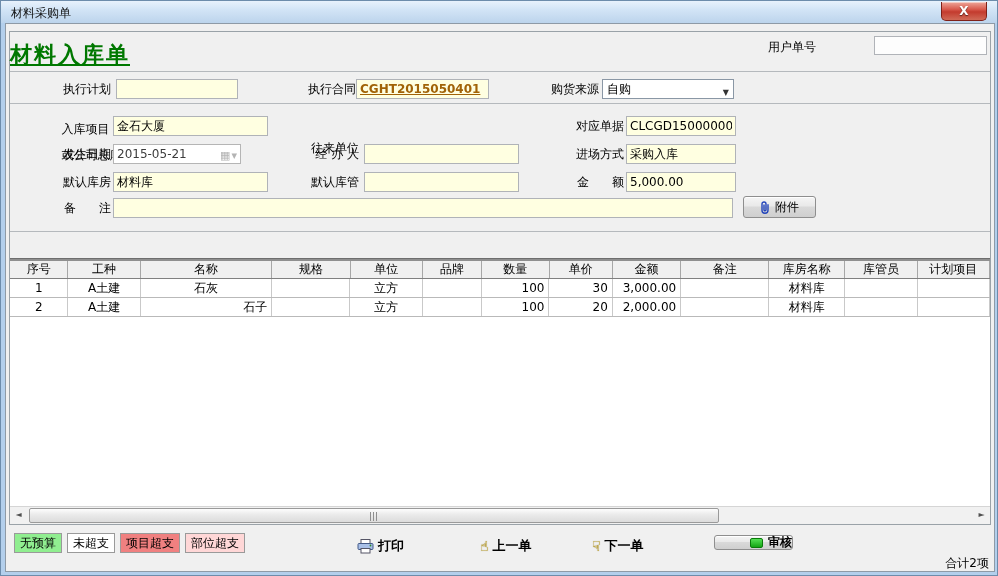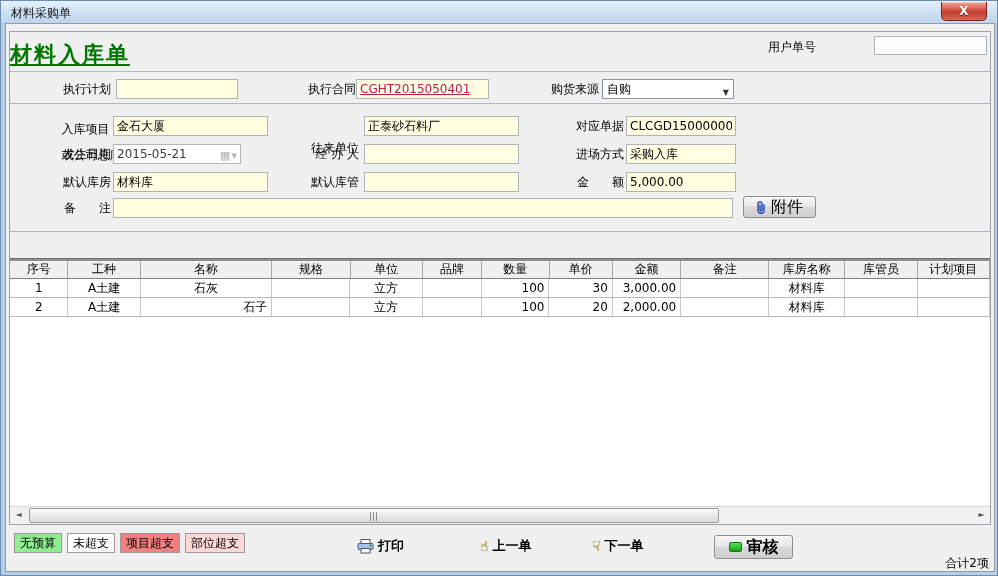--- a/index.html
+++ b/index.html
@@ -17,31 +17,31 @@
 
   .main-panel { position:absolute; left:3px; top:7px; width:982px; height:494px; border:1px solid #9aa2a8; background:#f0f0f0; }
   .divider { position:absolute; left:0; width:100%; height:1px; background:#b5b9bd; }
 
   .form-title { position:absolute; left:0; top:8px; width:100%; text-align:left; font-size:22px; font-weight:bold;
     color:#007800; text-decoration:underline; letter-spacing:2px; }
   .label { position:absolute; height:20px; line-height:20px; text-align:right; white-space:pre; }
   .field { position:absolute; height:20px; line-height:18px; background:#ffffe1; border:1px solid #b0b3b8; padding:0 3px; font-size:12px; font-family:inherit; color:#000; }
   input.field { outline:none; }
   .field.white { background:#fdfdfd; }
-  .link { color:#be185d; text-decoration:underline; cursor:pointer; }
+  .link { color:#a16207; text-decoration:underline; cursor:pointer;font-weight:bold; }
 
   .datefield { position:absolute; height:20px; background:#ffffff; border:1px solid #b5b5b5; color:#3c3c3c; padding:0 3px; line-height:18px; }
   .date-icons { position:absolute; right:2px; top:2px; color:#b4b4b4; font-size:11px; letter-spacing:1px; cursor:default; }
 
   .combo { position:absolute; height:20px; background:#fff; border:1px solid #8a97a5; line-height:18px; padding:0 18px 0 4px; cursor:pointer; }
   .combo .arrow { position:absolute; right:4px; top:4px; font-size:8px; color:#333; }
 
   .btn { display:flex; align-items:center; justify-content:center; gap:5px;
     background:linear-gradient(180deg,#f5f5f5,#e9e9e9 45%,#d9d9d9 50%,#cfcfcf); border:1px solid #8e8e8e; border-radius:3px;
-    box-shadow:inset 0 1px 0 #fff; cursor:pointer; font-family:inherit; font-size:16px; }
+    box-shadow:inset 0 1px 0 #fff; cursor:pointer; font-family:inherit; font-size:12px; }
   .attach-btn { position:absolute; width:73px; height:22px; }
 
   
   .grid-topbar { position:absolute; left:0; width:100%; height:3px; background:#8f8f8f; border-top:1px solid #6e6e6e; }
   .grid { position:absolute; left:0; width:100%; background:#fff; }
   .grid-header { display:flex; height:18px; background:#f0f0f0; border-bottom:1px solid #808080; }
   .grid-header .hcell { height:100%; line-height:17px; text-align:center; border-right:1px solid #a7a7a7; overflow:hidden; white-space:nowrap; cursor:pointer; }
   .grid-row { display:flex; height:19px; background:#fff; border-bottom:1px solid #b9b9b9; cursor:pointer; }
   .grid-row .cell { height:100%; line-height:18px; padding:0 4px; border-right:1px solid #c9c9c9; overflow:hidden; white-space:nowrap; }
   .grid-empty { position:absolute; left:0; width:100%; background:#fff; }
@@ -51,21 +51,21 @@
   .sb-arrow { position:absolute; top:0; width:17px; height:17px; text-align:center; line-height:16px; font-size:8px; color:#4f4f4f; background:#f1f1f1; cursor:pointer; }
   .sb-thumb { position:absolute; top:1px; height:15px; background:linear-gradient(180deg,#fdfdfd,#eaeaea 45%,#dcdcdc); border:1px solid #9a9a9a; border-radius:2px; cursor:pointer; }
   .sb-grip { position:absolute; left:50%; top:3px; width:8px; height:9px; margin-left:-4px;
     background:repeating-linear-gradient(90deg,#8f8f8f 0 1px,transparent 1px 3px); }
 
   
   .legend { position:absolute; left:8px; top:509px; display:flex; gap:5px; }
   .chip { height:20px; line-height:18px; padding:0 5px; border:1px solid #9a9a9a; }
   .foot-link { position:absolute; top:513px; display:flex; align-items:center; gap:4px; font-weight:bold; font-size:13px; cursor:pointer; }
   .hand-icon { font-size:14px; color:#c8a002; text-shadow:0 0 1px #5a4a00; }
-  .audit-btn { position:absolute; left:708px; top:511px; width:79px; height:24px; font-weight:bold; }
+  .audit-btn { position:absolute; left:708px; top:511px; width:79px; height:15px; font-weight:bold;justify-content:flex-end; }
   .audit-icon { display:inline-block; width:13px; height:10px; border:1px solid #0a7a0a; border-radius:2px;
     background:linear-gradient(180deg,#55e055,#14a514); }
   .total { position:absolute; right:5px; top:531px; }
 
   svg { display:block; }
 </style>
 </head>
 <body>
 
 <div class="window">
@@ -97,21 +97,20 @@
         <span class="arrow">▼</span>
       </div>
       <div class="divider" style="top:71px;"></div>
 
       <div class="label" style="left:21px; top:78px; width:78px; height:28px; line-height:13px; text-align:center;">
         <span>入库项目</span><br>
         <span>或公司总库</span>
       </div>
       <input class="field" style="left: 103px; top: 84px; width: 155px;" value="金石大厦">
       <span class="label" style="left:291px; top:84px; width:58px;margin-top:22px;">往来单位</span>
-      <input class="field" style="left: 354px; top: 84px; width: 155px;" value="正泰砂石料厂">
       <span class="label" style="left:556px; top:84px; width:58px;">对应单据</span>
       <input class="field" style="left: 616px; top: 84px; width: 110px;" value="CLCGD150000002">
 
       <span class="label" style="left:43px; top:112px; width:58px;">发生日期</span>
       <div class="datefield" style="left:103px; top:112px; width:128px;">
         <span>2015-05-21</span>
         <span class="date-icons">▦▾</span>
       </div>
       <span class="label" style="left:291px; top:112px; width:58px;">经 办 人</span>
       <input class="field" style="left: 354px; top: 112px; width: 155px;">

